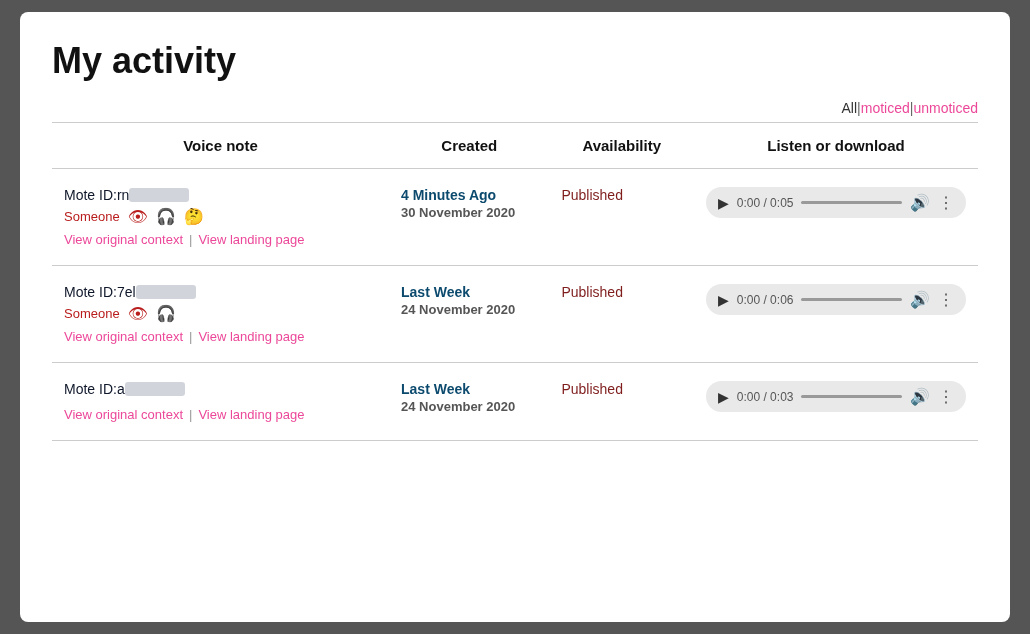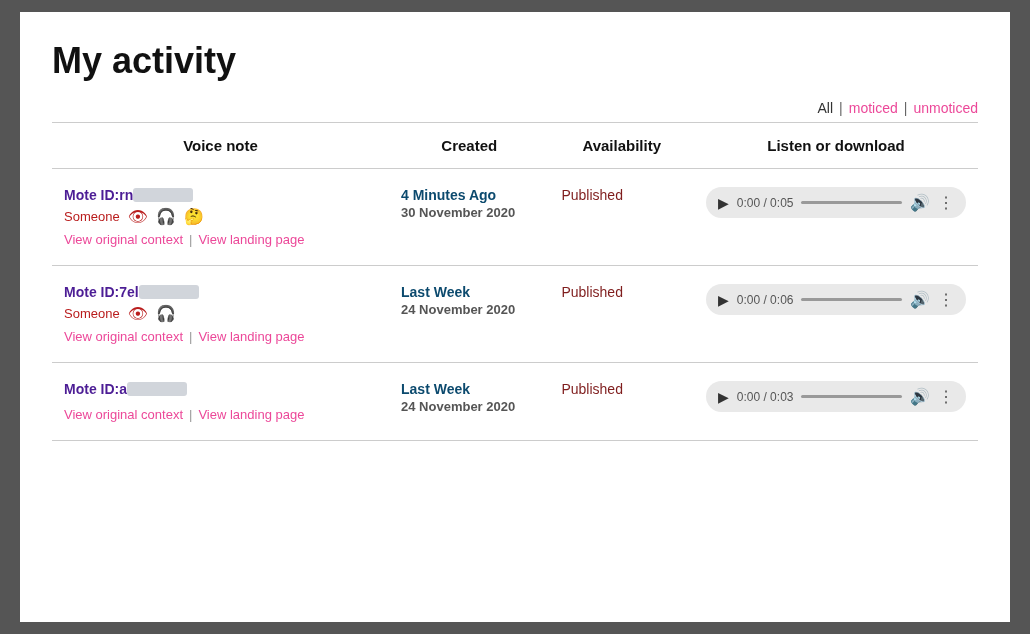--- a/index.html
+++ b/index.html
@@ -10,40 +10,39 @@
       justify-content: center;
       align-items: center;
       min-height: 100vh;
       font-family: Arial, sans-serif;
     }
 
     .window {
       background: #fff;
       width: 990px;
       min-height: 610px;
-      border-radius: 0;
+      border-radius: 8px;
       padding: 28px 32px 32px 32px;
       position: relative;
     }
 
     .page-title {
       font-size: 36px;
       font-weight: bold;
       color: #111;
       margin-bottom: 18px;
     }
 
     .filter-bar {
       display: flex;
       justify-content: flex-end;
       align-items: flex-start;
       margin-bottom: 6px;
       font-size: 14px;
       color: #333;
-      gap: 6px;
     }
 
     .filter-bar a {
       color: #ec4899;
       text-decoration: none;
     }
 
     .filter-divider {
       color: #666;
     }
@@ -72,22 +71,22 @@
     }
 
     tbody td {
       padding: 18px 12px;
       vertical-align: top;
       color: #333;
     }
 
     .voice-note-id {
       font-size: 14px;
-      color: #4c1d95;
-      font-weight: bold;
+      color: #0f172a;
+      font-weight: normal;
       margin-bottom: 4px;
       display: flex;
       align-items: center;
       gap: 0;
     }
 
     .redacted {
       display: inline-block;
       width: 60px;
       height: 14px;

